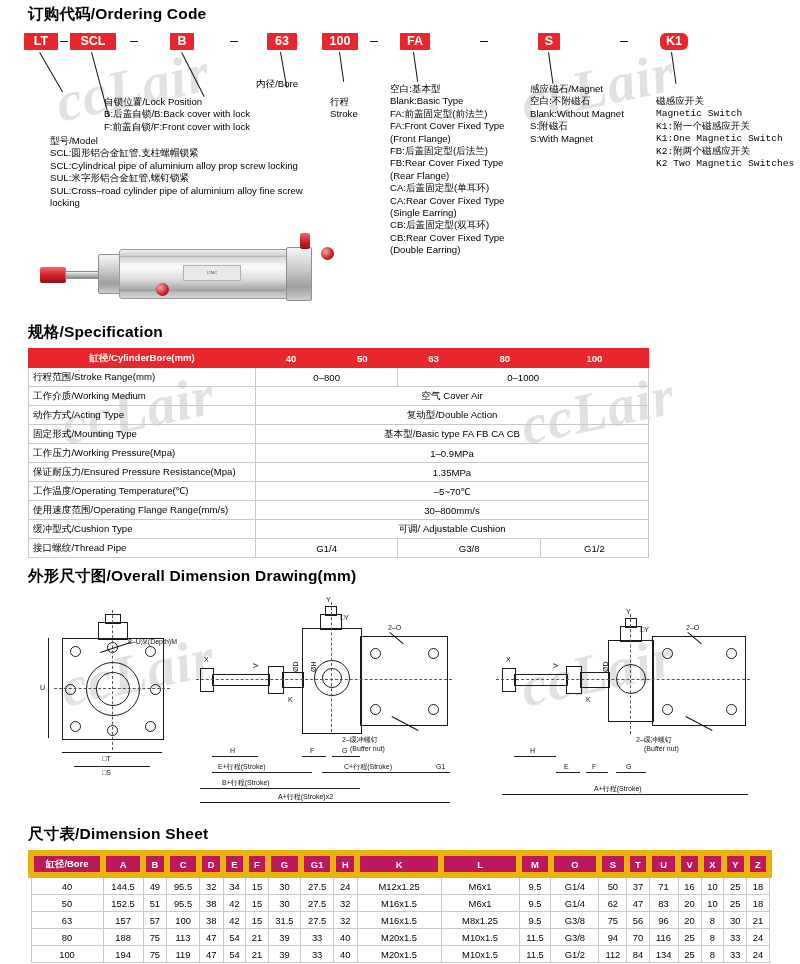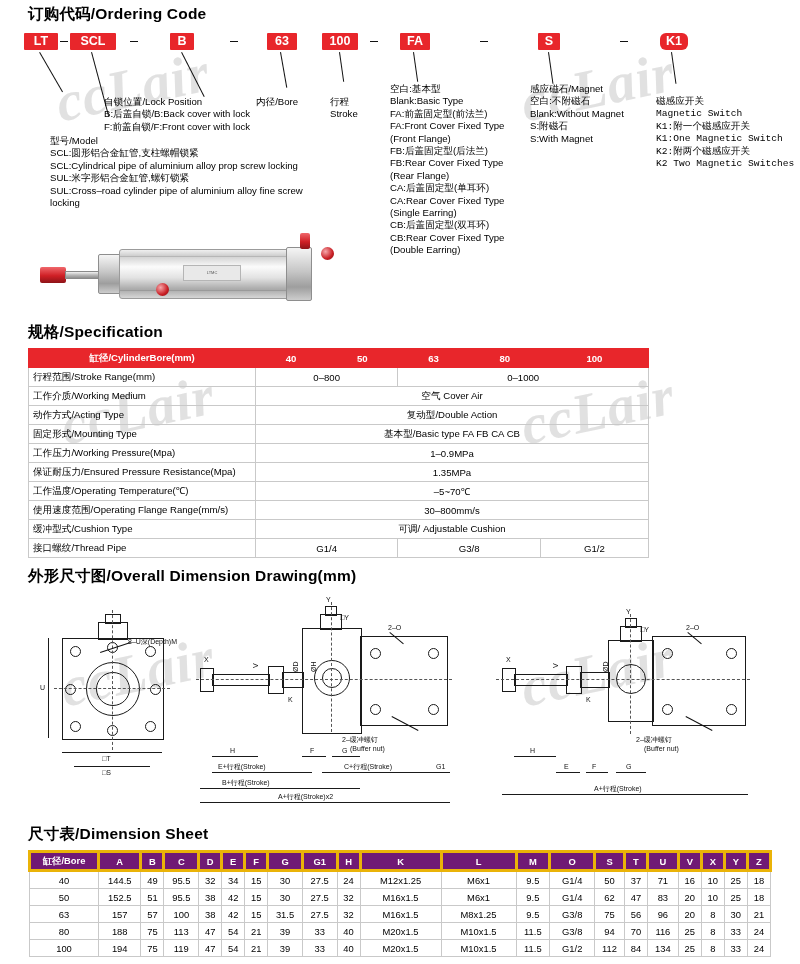--- a/index.html
+++ b/index.html
@@ -34,21 +34,21 @@
 
   
   table{border-collapse:collapse;position:absolute;font-size:9.6px;}
   .spec td{border:1px solid #c9c9c9;padding:2px 4px;height:14px;}
   .spec .hd{background:#e8262b;color:#fff;font-weight:bold;text-align:center;border:1px solid #e8262b;}
   .spec .lbl{width:218px;}
   .spec .ctr{text-align:center;}
 
   .dim{font-size:9.4px;}
   .dim td,.dim th{border:1px solid #c9c9c9;padding:1px 2px;text-align:center;height:14px;font-weight:normal;}
-  .dim thead th{background:#701a75;color:#fff;font-weight:bold;border:3px solid #eab308;}
+  .dim thead th{background:#be185d;color:#fff;font-weight:bold;border:6px solid #eab308;}
 
   
   .photo{position:absolute;}
   .cyl-body{
     position:absolute;border-radius:3px;
     background:linear-gradient(to bottom,#efefef 0%,#cfcfcf 12%,#fbfbfb 35%,#e2e2e2 58%,#a9a9a9 82%,#d6d6d6 100%);
     border:1px solid #9b9b9b;
   }
   .cap{
     position:absolute;border-radius:2px;
@@ -113,21 +113,21 @@
 
   <div class="note" style="left:104px;top:96px;width:230px;">自锁位置/Lock Position
 B:后盖自锁/B:Back cover with lock
 F:前盖自锁/F:Front cover with lock</div>
   <div class="note" style="left:50px;top:135px;width:330px;">型号/Model
 SCL:圆形铝合金缸管,支柱螺帽锁紧
 SCL:Cylindrical pipe of aluminium alloy prop screw locking
 SUL:米字形铝合金缸管,螺钉锁紧
 SUL:Cross–road cylinder pipe of aluminium alloy fine screw
         locking</div>
-  <div class="note" style="left:256px;top:96px;">内径/Bore</div>
+  <div class="note" style="left:256px;top:78px;">内径/Bore</div>
   <div class="note" style="left:330px;top:96px;">行程
 Stroke</div>
   <div class="note" style="left:390px;top:83px;width:140px;">空白:基本型
 Blank:Basic Type
 FA:前盖固定型(前法兰)
 FA:Front Cover Fixed Type
        (Front Flange)
 FB:后盖固定型(后法兰)
 FB:Rear Cover Fixed Type
        (Rear Flange)

